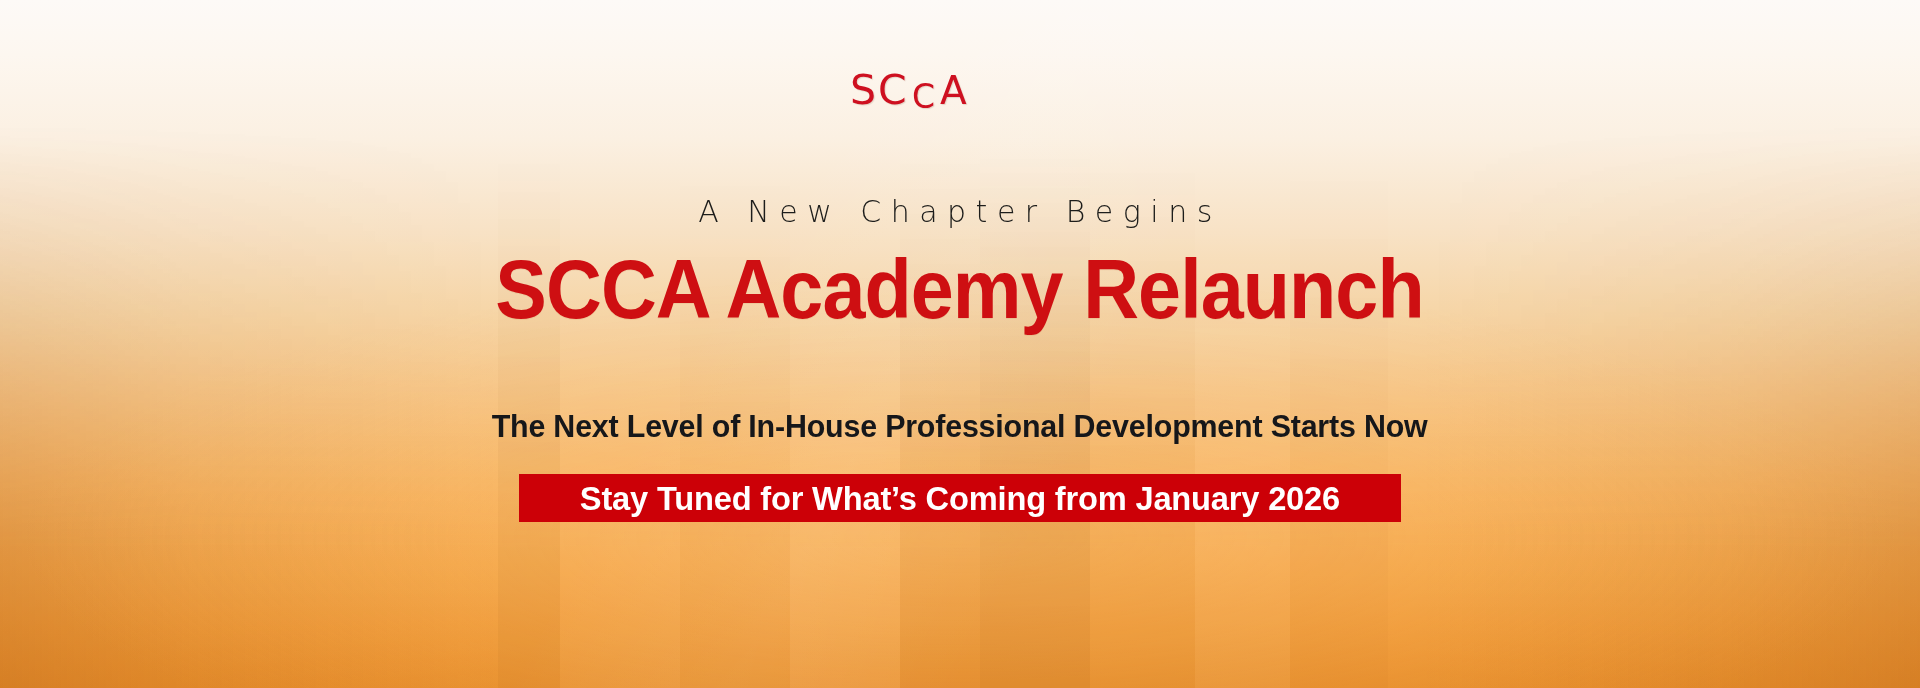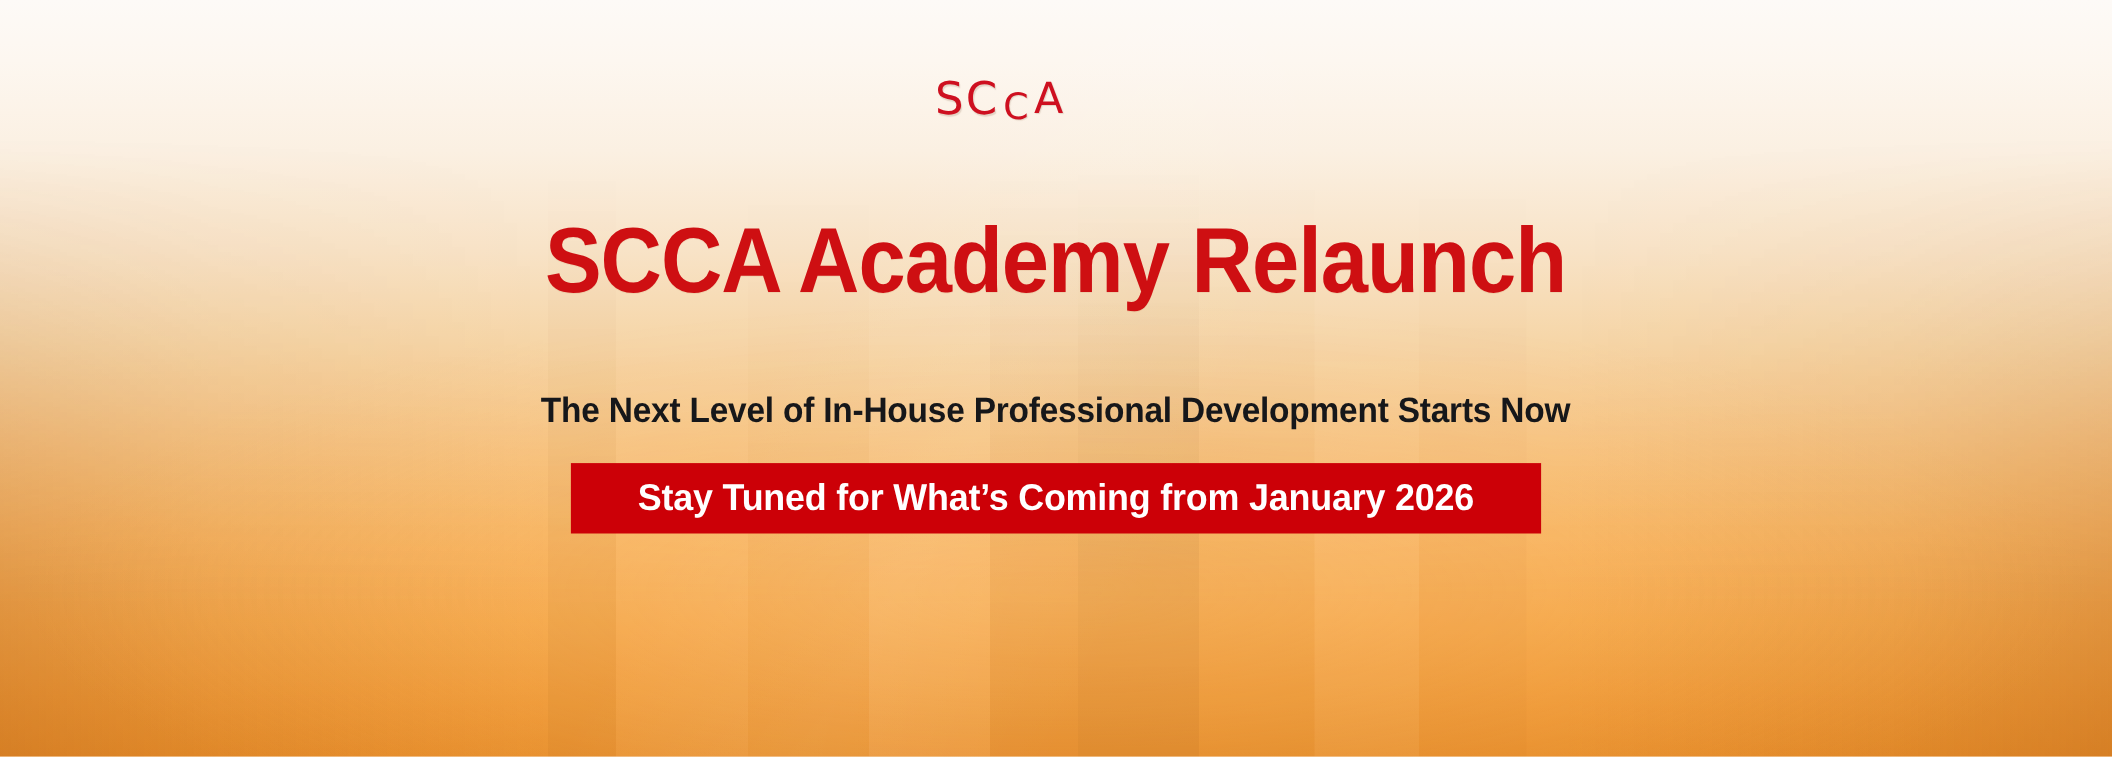--- a/index.html
+++ b/index.html
@@ -169,21 +169,21 @@
     color: #16171a;
     white-space: nowrap;
     transform: scaleX(0.95);
     transform-origin: center;
   }
 
   
   #cta-band {
     margin-top: 30px;
     width: 882px;
-    height: 64px;
+    height: 48px;
     background: #cc0007;
     display: flex;
     align-items: center;
     justify-content: center;
   }
   #cta-text {
     font-family: "Liberation Sans Narrow", "Liberation Sans", sans-serif;
     font-weight: 700;
     font-size: 34px;
     letter-spacing: -0.2px;
@@ -216,20 +216,21 @@
 
     <div id="logo">
       <div id="logo-mark">
         <span class="lm lm-s">S</span>
         <span class="lm lm-c1">C</span>
         <span class="lm lm-c2">C</span>
         <span class="lm lm-a">A</span>
       </div>
     </div>
 
+    <div id="kicker">A New Chapter Begins</div>
 
     <h1 id="headline">SCCA Academy Relaunch</h1>
 
     <div id="subhead">The Next Level of In-House Professional Development Starts Now</div>
 
     <div id="cta-band">
       <span id="cta-text">Stay Tuned for What’s Coming from January 2026</span>
     </div>
 
   </div>

